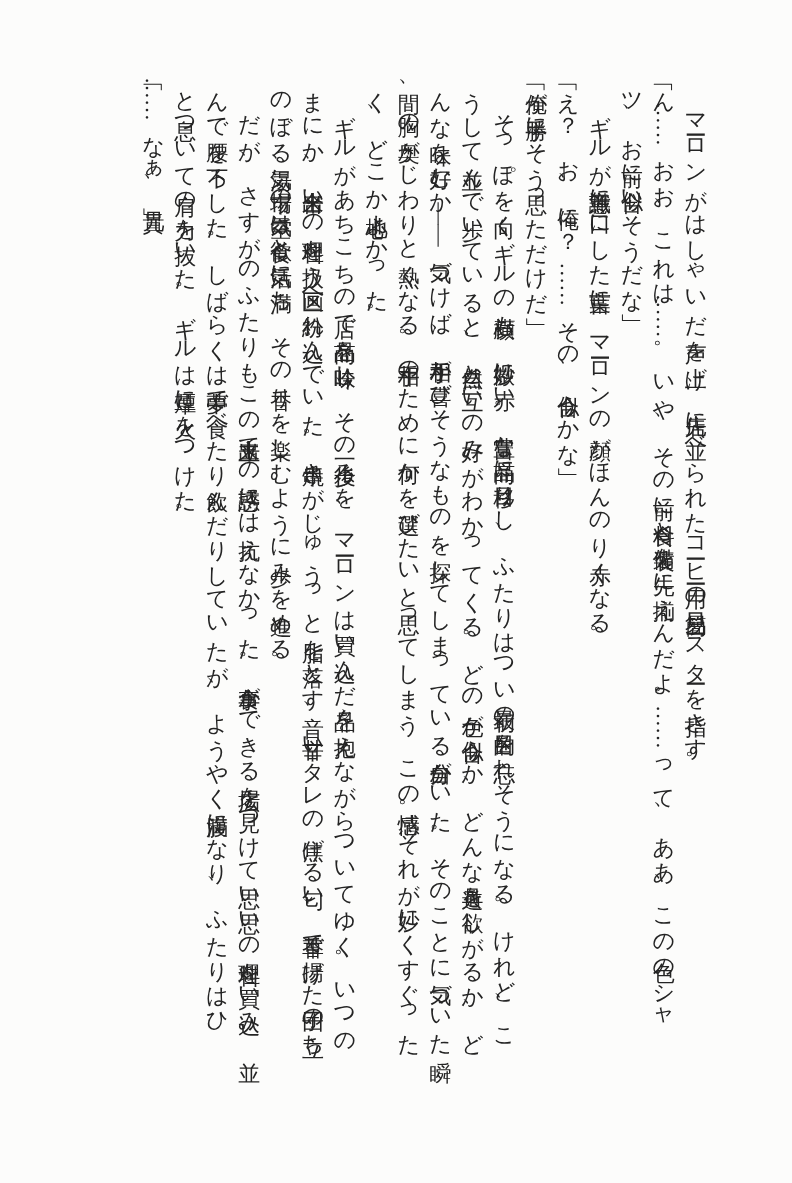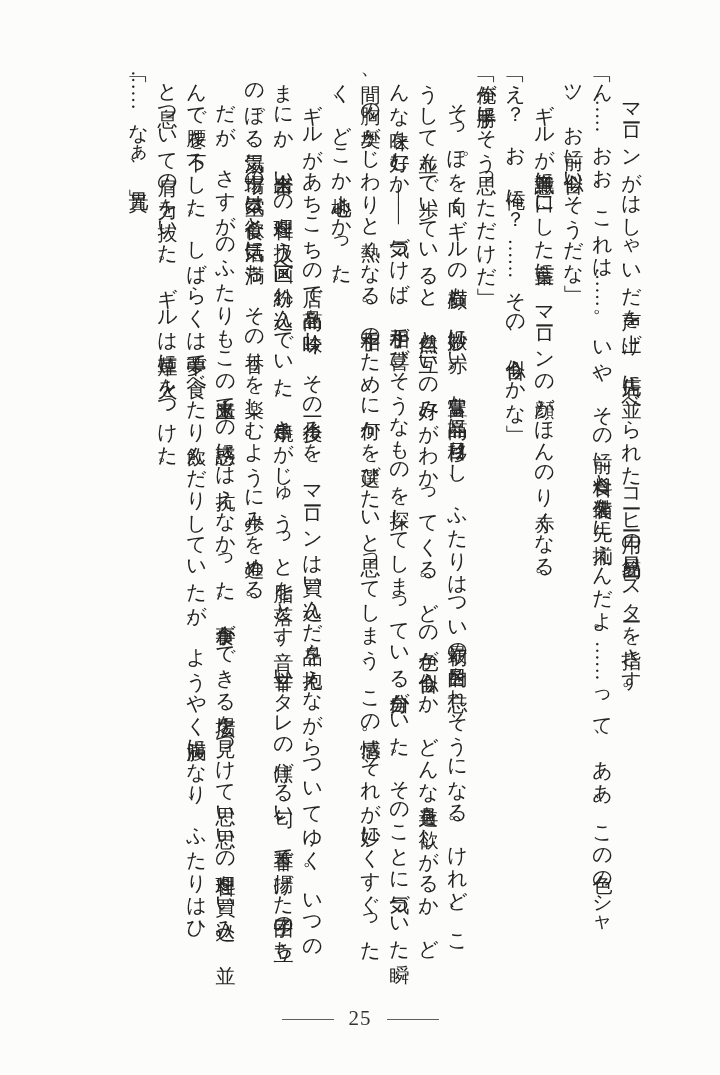--- a/index.html
+++ b/index.html
@@ -72,19 +72,14 @@
       <p>「ん……おお、これは……。いや、その前に食料と装備を先に揃えんだよ。……って、ああ、この色のシャツ、お前に似合いそうだな」</p>
       <p class="indent">ギルが無意識に口にした言葉に、マーロンの顔がほんのり赤くなる。</p>
       <p>「え？　お、俺に？　……その、似合うかな」</p>
       <p>「俺が勝手にそう思っただけだ」</p>
       <p class="indent">そっぽを向くギルの横顔も、微妙に赤い。豊富な商品に目移りし、ふたりはつい最初の目的を忘れそうになる。けれど、こうして並んで歩いていると、自然と互いの好みがわかってくる。どの色が似合うか、どんな道具を欲しがるか、どんな味を好むか——気づけば、相手が喜びそうなものを探してしまっている自分がいた。そのことに気づいた瞬間、胸の奥がじわりと熱くなる。相手のために何かを選びたいと思ってしまう、この感情。それが妙にくすぐったく、どこか心地よかった。</p>
       <p class="indent">ギルがあちこちの店で商品を吟味し、その一歩後ろを、マーロンは買い込んだ品々を抱えながらついてゆく。いつのまにか、出来合いの料理を扱う区画へ紛れ込んでいた。串焼きがじゅうっと脂を落とす音、甘辛いタレの焦げる匂い、香草で揚げた団子の立ちのぼる湯気、市場の空気は食欲と活気に満ち、その香りを楽しむように歩みを進める。</p>
       <p class="indent">だが、さすがのふたりもこの出来立ての誘惑には抗えなかった。食事ができる広場を見つけて思い思いの料理を買い込み、並んで腰を下ろした。しばらくは夢中で食べたり飲んだりしていたが、ようやく満腹になり、ふたりはひと息ついて肩の力を抜いた。ギルは煙草に火をつけた。</p>
       <p>「……なぁ、兄貴」</p>
     </main>
 
-  <footer class="page-footer">
-    <span class="footer-rule"></span>
-    <span class="page-number">25</span>
-    <span class="footer-rule"></span>
-  </footer>
 
 </div>
 
 </body></html>

